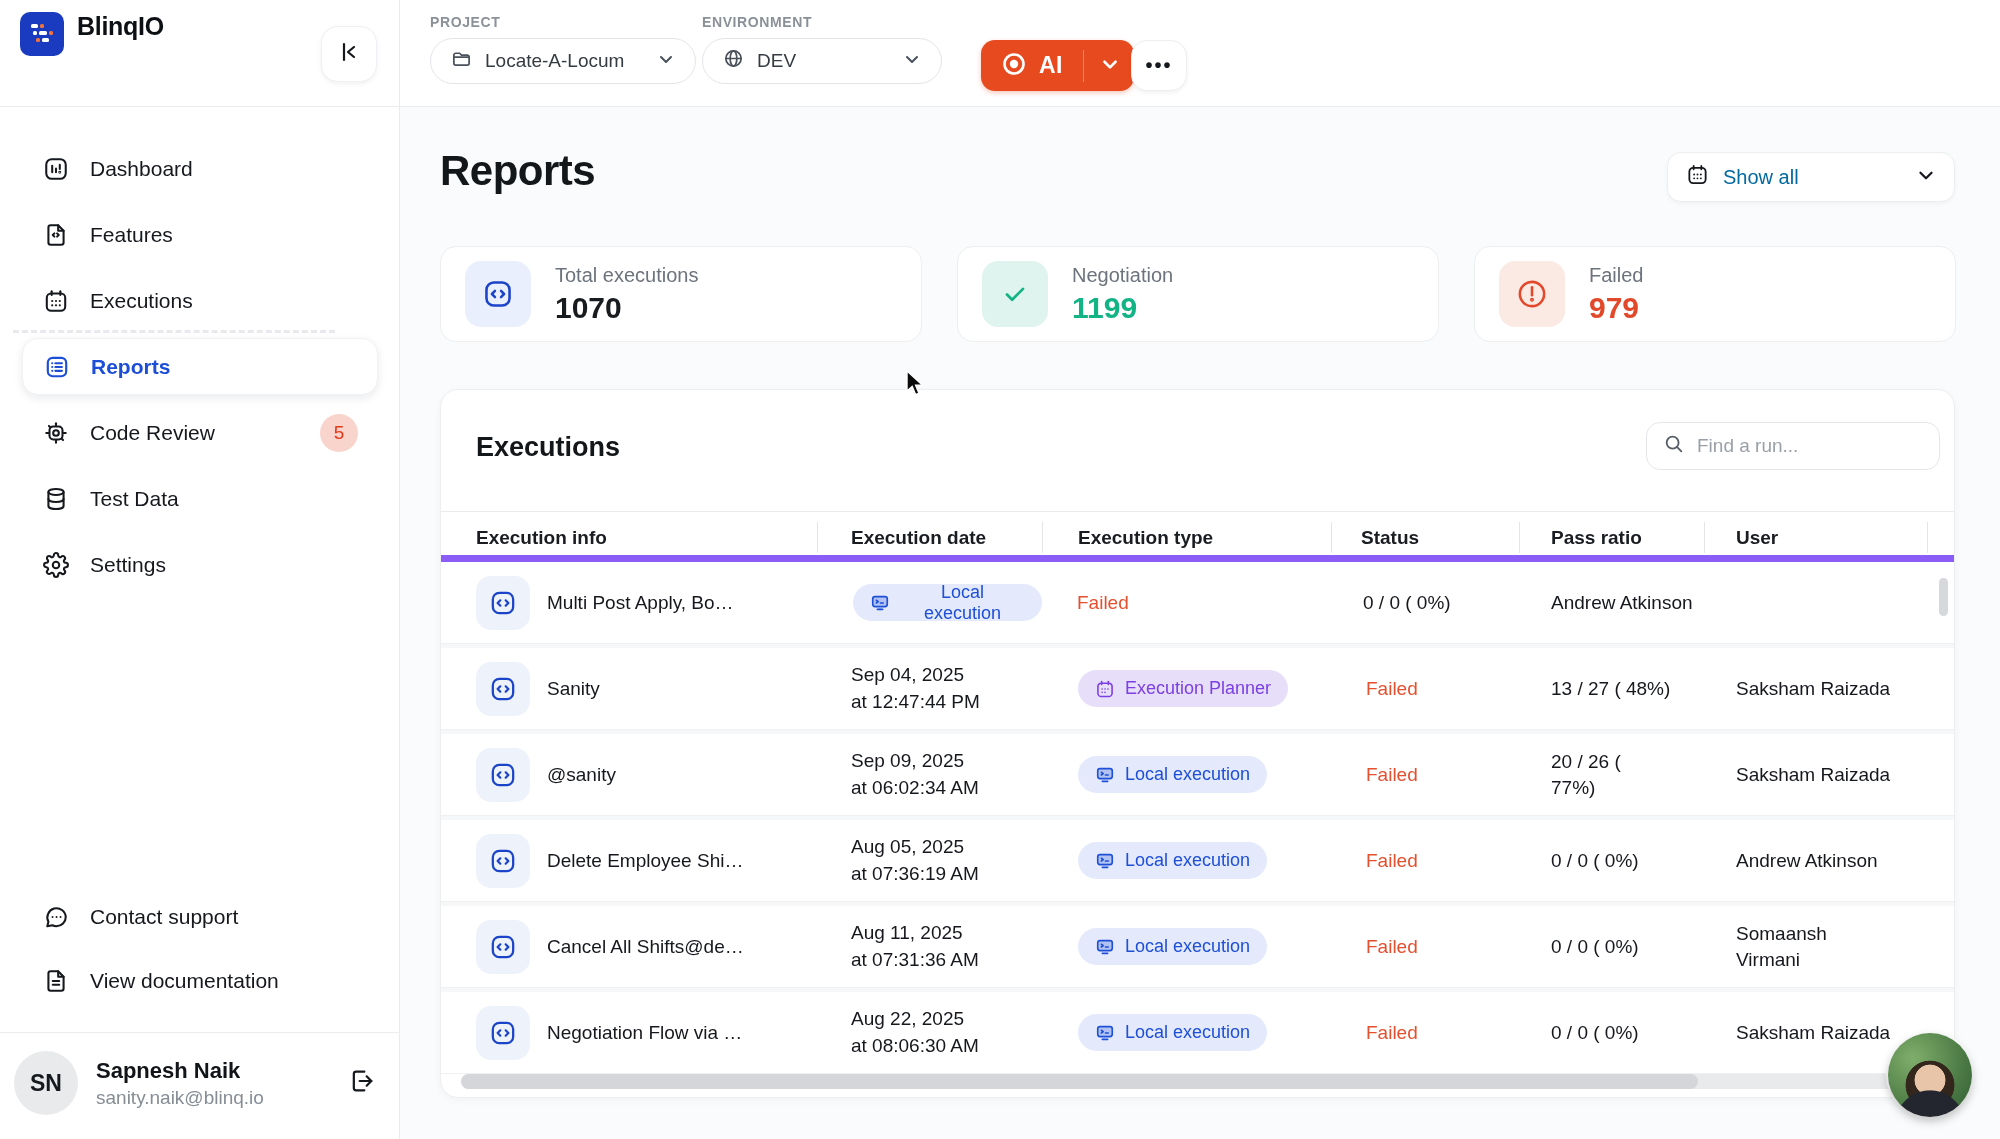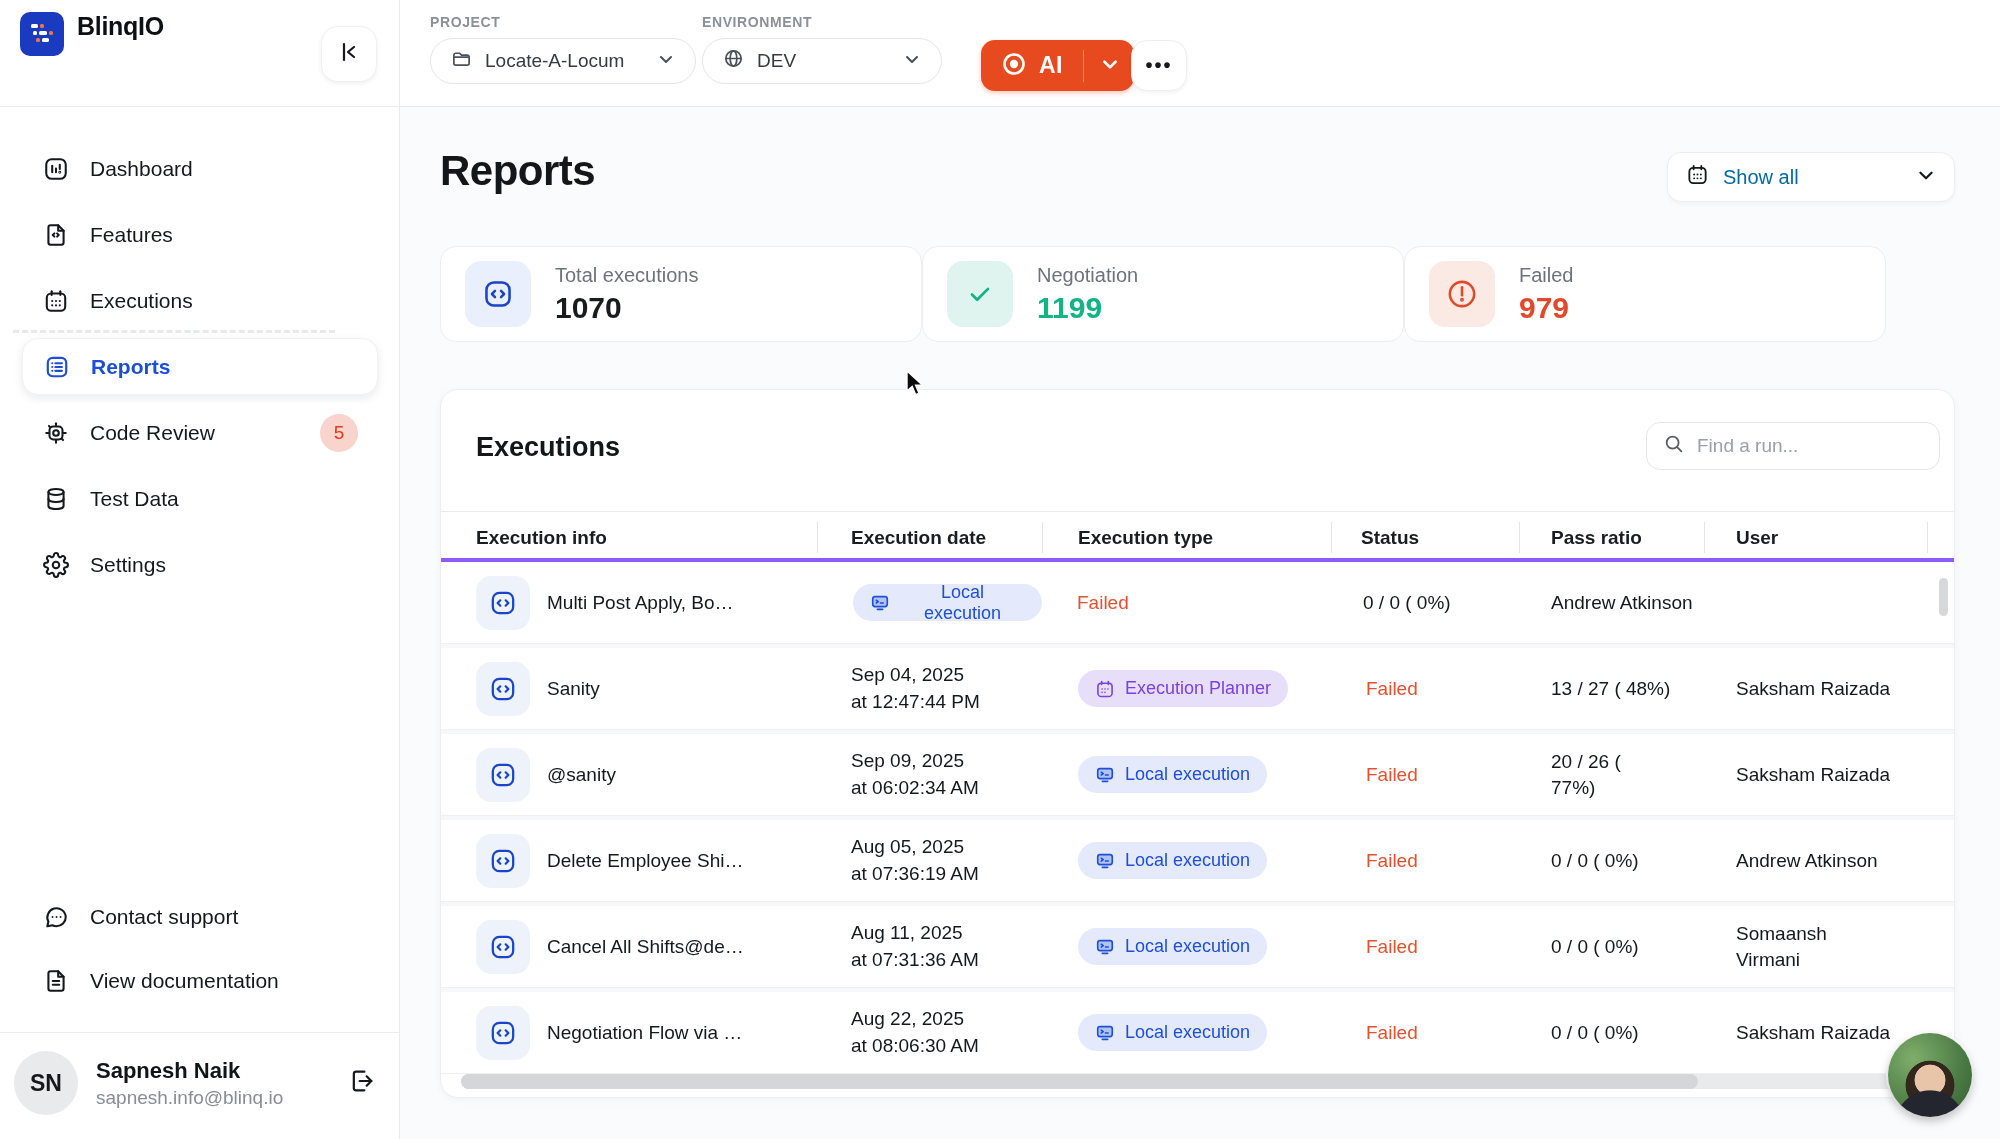--- a/index.html
+++ b/index.html
@@ -49,40 +49,40 @@
   .user-name { font-size:22px; font-weight:bold; color:#111418; }
   .user-email { font-size:19px; color:#868d95; margin-top:3px; }
   .logout-btn { margin-left:auto; margin-right:12px; cursor:pointer; color:#15181d; }
 
   
   .main { position:absolute; left:400px; top:107px; width:1600px; height:1032px; background:#fafbfc; }
   .page-title { position:absolute; left:40px; top:40px; font-size:42px; font-weight:bold; color:#14171a; letter-spacing:-.5px; }
   .showall { position:absolute; left:1267px; top:45px; width:288px; height:50px; background:#fff; border:1px solid #eceef0; border-radius:14px; display:flex; align-items:center; gap:14px; padding:0 18px; font-size:20px; font-weight:500; color:#0369a1; cursor:pointer; box-shadow:0 2px 4px rgba(16,24,40,.04); }
   .showall .chev { margin-left:auto; }
 
-  .stats { position:absolute; left:40px; top:139px; display:flex; }
+  .stats { position:absolute; left:40px; top:139px; display:flex; gap:35px; }
   .stat-card { width:482px; height:96px; background:#fff; border:1px solid #eceef0; border-radius:16px; display:flex; align-items:center; padding:0 24px; gap:24px; }
   .stat-ic { width:66px; height:66px; border-radius:16px; display:flex; align-items:center; justify-content:center; }
   .stat-ic.blue { background:#e9effc; color:#1b44c8; }
   .stat-ic.green { background:#dff4ee; color:#12b485; }
   .stat-ic.red { background:#fbe9e4; color:#e2492a; }
   .stat-label { font-size:20px; color:#6d737c; }
   .stat-value { font-size:30px; font-weight:bold; margin-top:4px; color:#191c1f; }
   .stat-value.green { color:#12b485; }
   .stat-value.red { color:#e2492a; }
 
   
   .exec-card { position:absolute; left:40px; top:282px; width:1515px; height:709px; background:#fff; border:1px solid #eceef0; border-radius:18px; box-shadow:0 2px 8px rgba(16,24,40,.04); overflow:hidden; }
   .exec-head { position:relative; height:121px; }
   .exec-title { position:absolute; left:35px; top:42px; font-size:27px; font-weight:bold; color:#14171a; }
   .search-box { position:absolute; left:1205px; top:32px; width:294px; height:48px; border:1px solid #e4e6ea; border-radius:14px; display:flex; align-items:center; gap:12px; padding:0 16px; background:#fff; }
   .search-box input { border:none; outline:none; font-size:19px; color:#3a4047; width:200px; background:transparent; font-family:inherit; }
   .search-box input::placeholder { color:#9aa0a8; }
 
-  .tbl-header { display:grid; grid-template-columns:376px 225px 289px 188px 185px 223px 29px; height:51px; border-top:1px solid #e9ebee; border-bottom:4px solid #8b5cf6; align-items:center; font-size:19px; font-weight:bold; color:#191d22; }
+  .tbl-header { display:grid; grid-template-columns:376px 225px 289px 188px 185px 223px 29px; height:51px; border-top:1px solid #e9ebee; border-bottom:7px solid #8b5cf6; align-items:center; font-size:19px; font-weight:bold; color:#191d22; }
   .tbl-header .hc { position:relative; height:51px; display:flex; align-items:center; }
   .tbl-header .hc:nth-child(n+2)::before { content:""; position:absolute; left:0; top:10px; height:31px; width:1px; background:#e3e5e9; }
   .hc.c1 { padding-left:35px; } .hc.c2 { padding-left:34px; } .hc.c3 { padding-left:36px; }
   .hc.c4 { padding-left:30px; } .hc.c5 { padding-left:32px; } .hc.c6 { padding-left:32px; }
 
   .rows { background:#f6f7f9; }
   .trow { display:grid; grid-template-columns:376px 225px 289px 188px 185px 223px 29px; height:82px; background:#fff; margin-bottom:4px; align-items:center; font-size:19px; color:#15181d; border-bottom:1px solid #eef0f2; cursor:pointer; }
   .tc { display:flex; align-items:center; }
   .tc.c1 { padding-left:35px; gap:17px; }
   .tc.c2 { padding-left:34px; } .tc.c3 { padding-left:36px; }
@@ -329,21 +329,21 @@
         <span>View documentation</span>
       </div>
     </div>
 
     <div class="side-div"></div>
 
     <div class="user-row">
       <div class="user-avatar">SN</div>
       <div>
         <div class="user-name">Sapnesh Naik</div>
-        <div class="user-email">sapnesh.info@blinq.io</div>
+        <div class="user-email">sanity.naik@blinq.io</div>
       </div>
       <span class="logout-btn">
         <svg width="28" height="28" viewBox="0 0 24 24" fill="none" stroke="currentColor" stroke-width="1.9" stroke-linecap="round" stroke-linejoin="round">
           <path d="M14 4 H7 a2 2 0 0 0-2 2 v12 a2 2 0 0 0 2 2 h7"></path>
             <path d="M16 8 l4 4 -4 4"></path>
             <path d="M20 12 H10"></path>
         </svg>
       </span>
     </div>
   </div>

